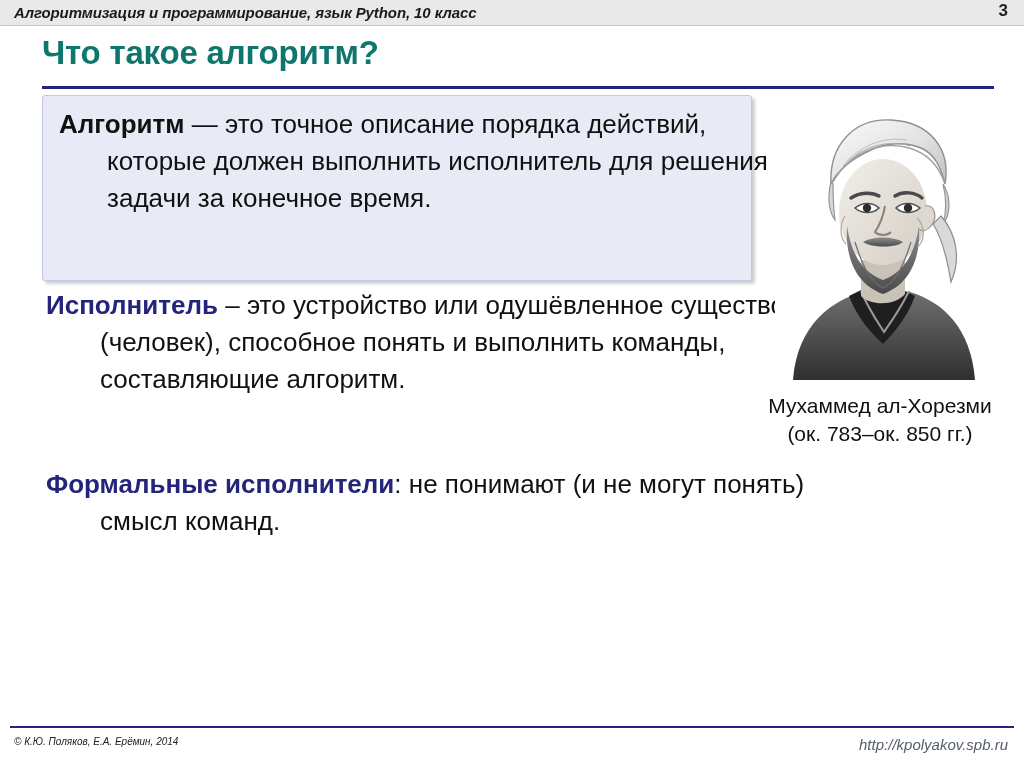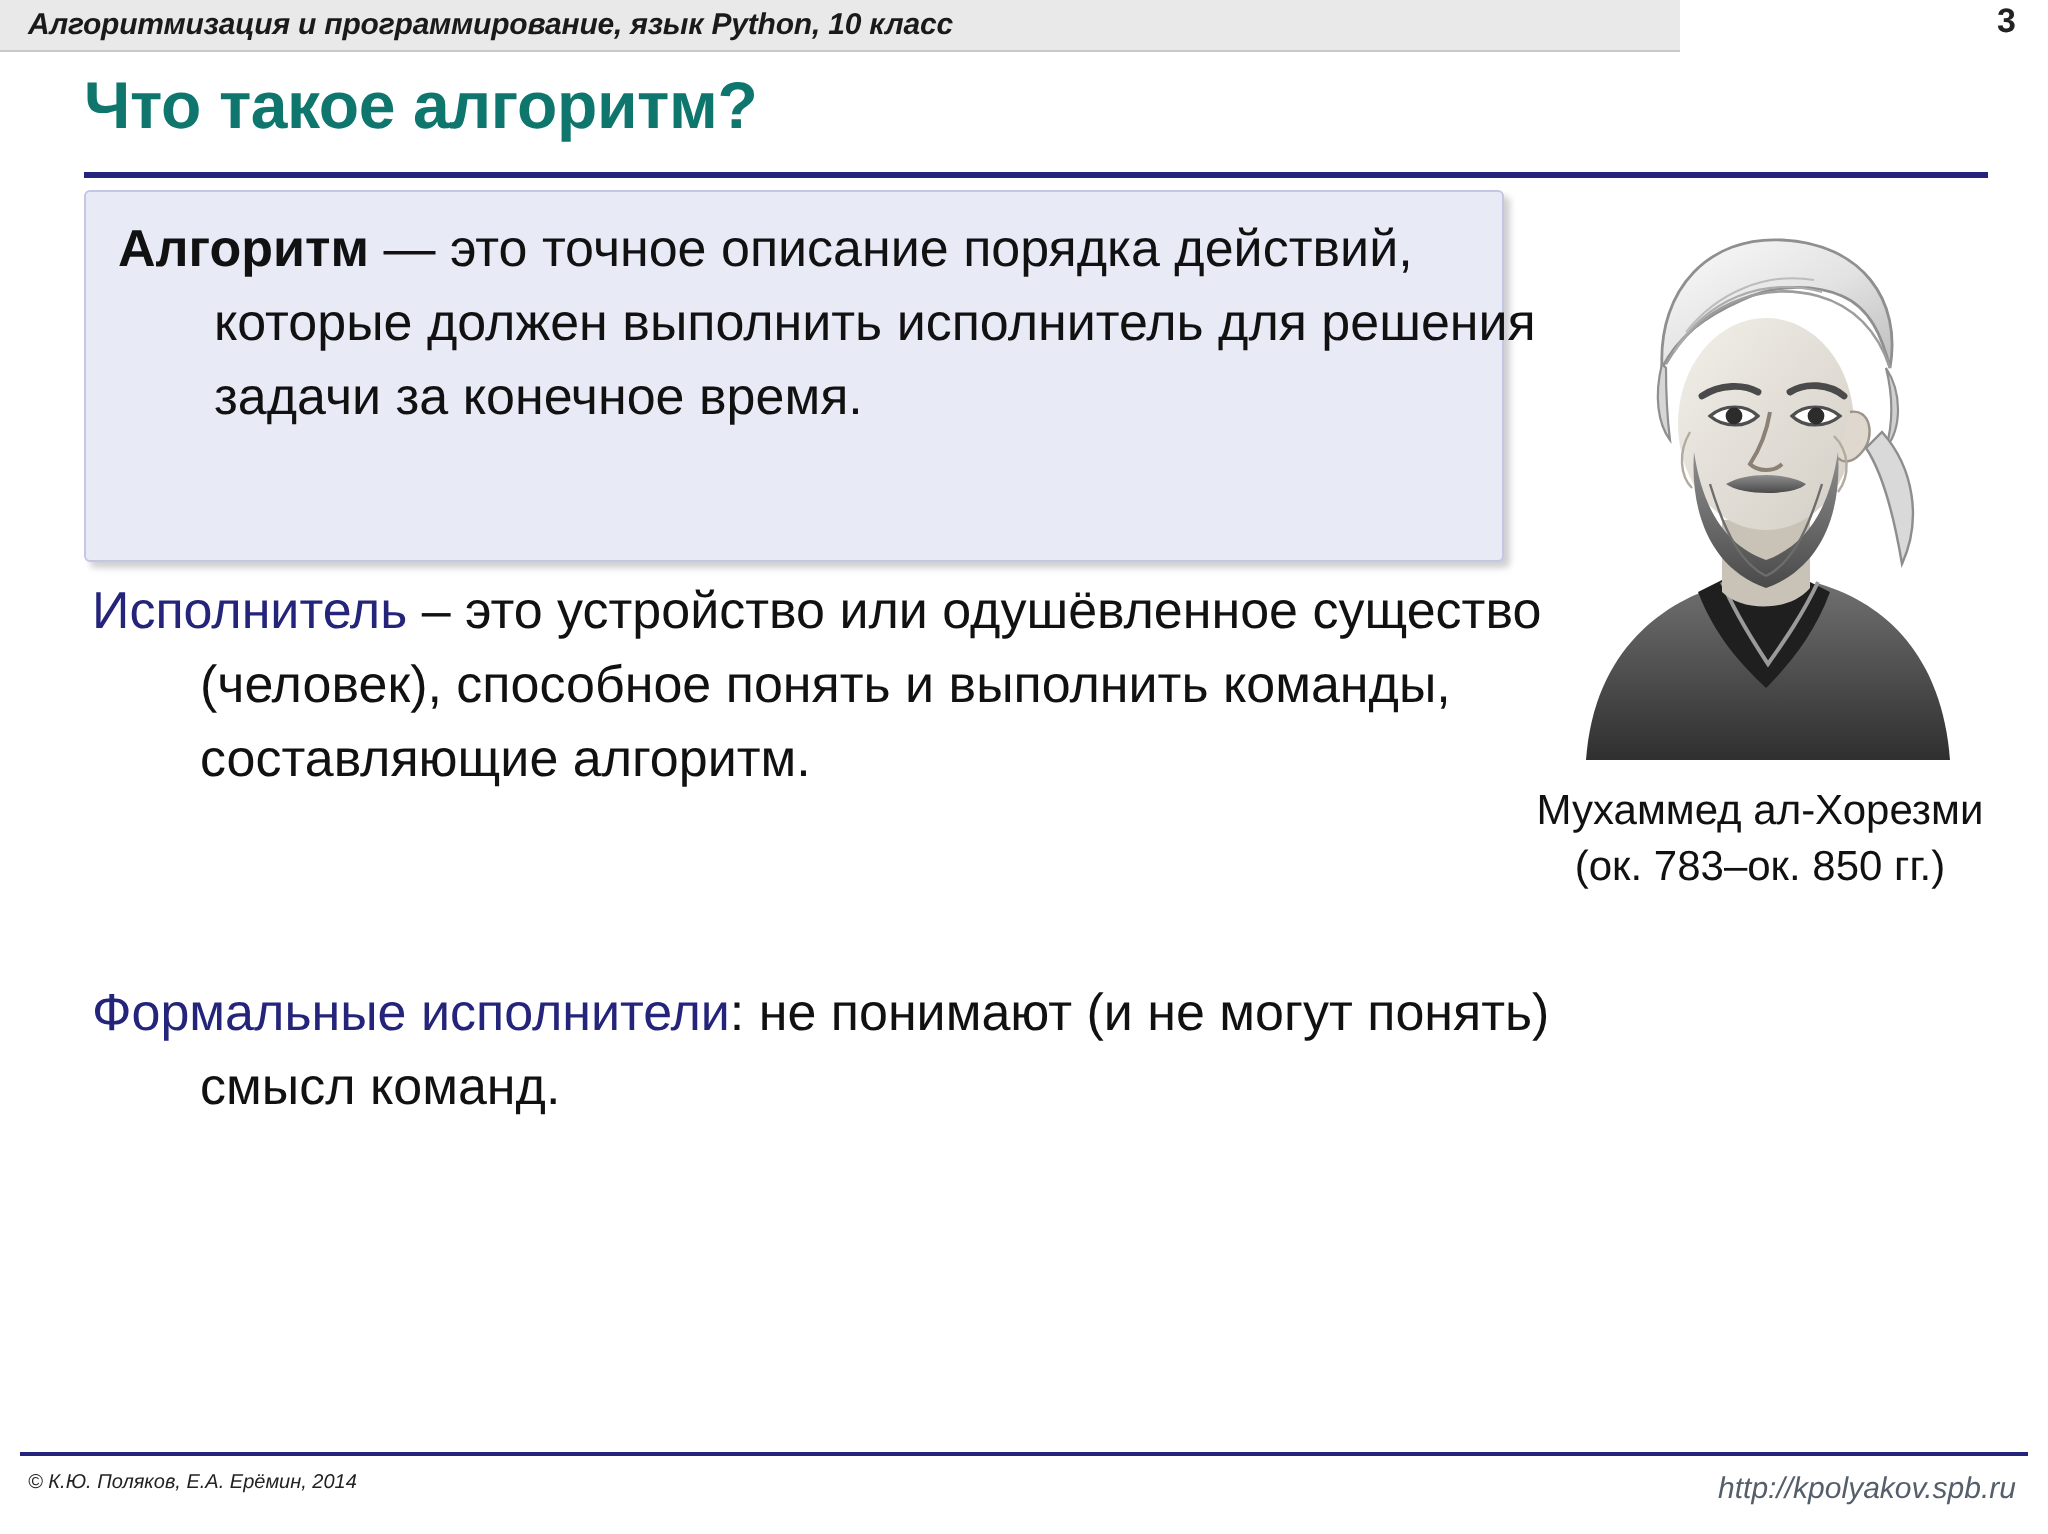--- a/index.html
+++ b/index.html
@@ -13,21 +13,21 @@
     font-family: "Liberation Sans", sans-serif;
     overflow: hidden;
     position: relative;
   }
 
   
   .header {
     position: absolute;
     top: 0;
     left: 0;
-    width: 840px;
+    width: 1024px;
     height: 26px;
     background: #e9e9ea;
     border-bottom: 1px solid #c8c8cc;
     box-sizing: border-box;
   }
   .header-title {
     position: absolute;
     left: 14px;
     top: 4px;
     font-size: 15px;
@@ -98,33 +98,33 @@
   }
 
   
   .para {
     position: absolute;
     font-size: 26px;
     line-height: 37px;
     color: #111111;
   }
   .para .kw-blue {
-    font-weight: normal;
+    font-weight: bold;
     color: #24247a;
   }
   #para-performer {
     left: 46px;
     top: 287px;
     width: 706px;
     padding-left: 54px;
     text-indent: -54px;
   }
   #para-formal {
     left: 46px;
-    top: 488px;
+    top: 466px;
     width: 706px;
     padding-left: 54px;
     text-indent: -54px;
   }
 
   
   .portrait-wrap {
     position: absolute;
     left: 775px;
     top: 92px;

